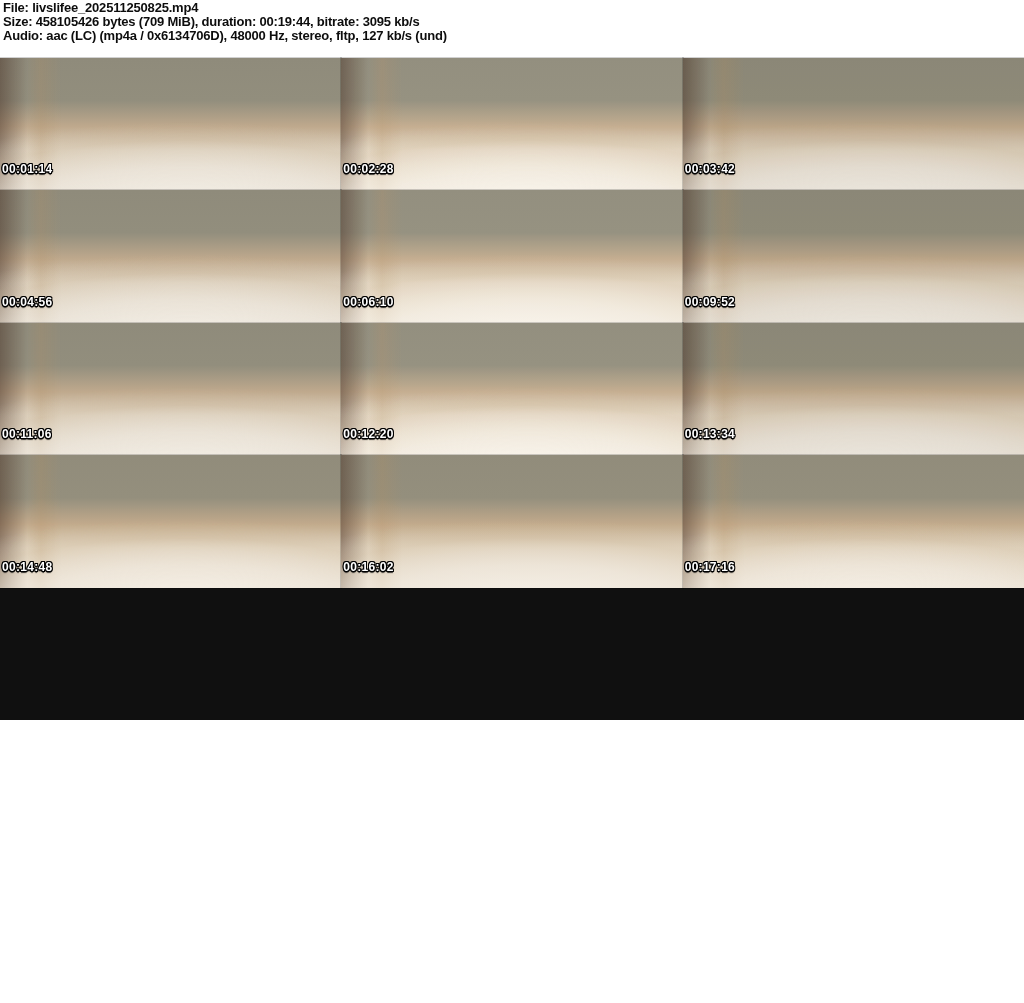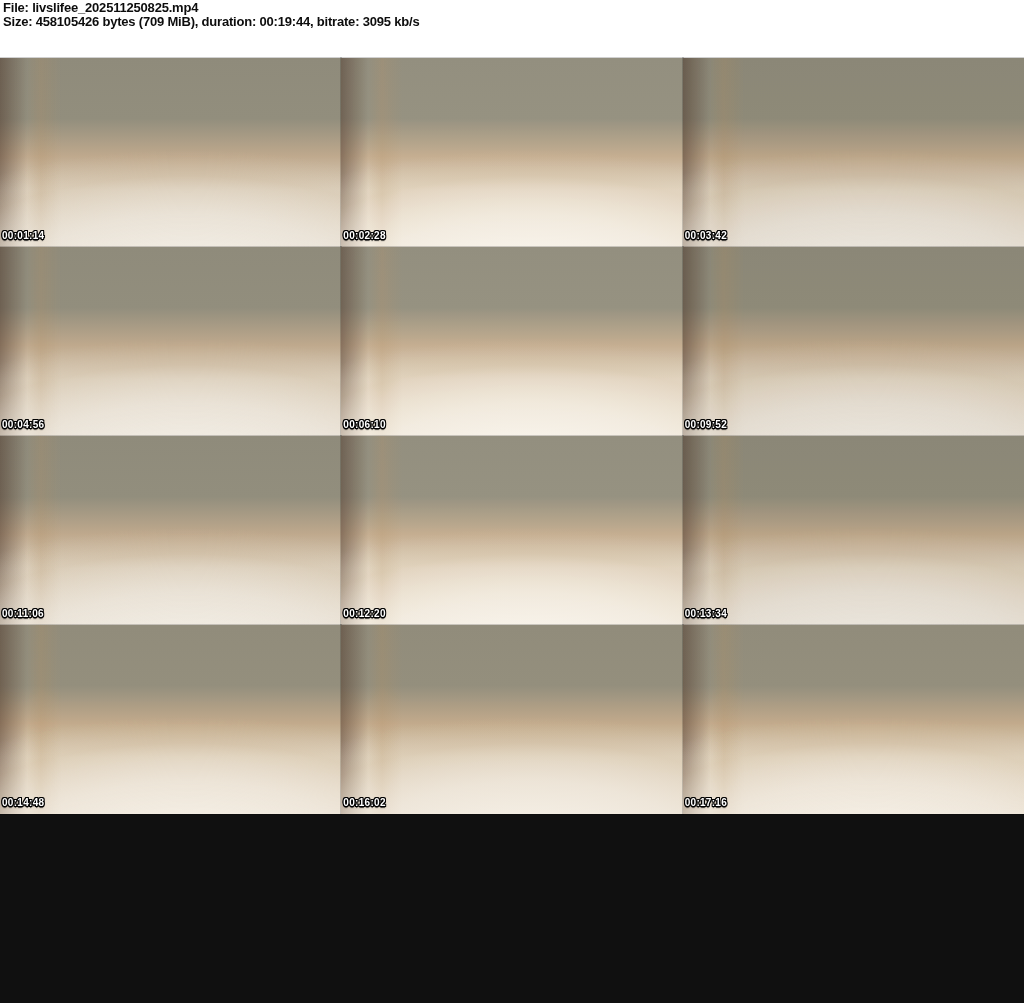--- a/index.html
+++ b/index.html
@@ -2,21 +2,21 @@
 <html><head>
 <meta charset="utf-8">
 <style>
   * { margin: 0; padding: 0; box-sizing: border-box; }
   html, body {
     width: 1024px; height: 1003px;
     background: #ffffff;
     overflow: hidden;
     font-family: "Liberation Sans", sans-serif;
   }
-  .sheet { width: 1024px; height: 1003px; display: flex; flex-direction: column; }
+  .sheet { width: 1024px; height: 720px; display: flex; flex-direction: column; }
 
   
   .meta-header {
     height: 58px;
     background: #ffffff;
     padding: 1px 0 0 3px;
     flex: 0 0 auto;
   }
   .meta-line {
     font-size: 13px;
@@ -47,40 +47,41 @@
       radial-gradient(120% 85% at 55% 115%, rgba(244,240,232,0.95) 0%, rgba(236,229,218,0.75) 38%, rgba(214,195,168,0.30) 62%, rgba(0,0,0,0) 78%),
       linear-gradient(90deg, rgba(74,52,40,0.50) 0%, rgba(74,52,40,0.0) 8%, rgba(176,142,100,0.25) 12%, rgba(176,142,100,0.0) 18%),
       linear-gradient(180deg, #8f8b7b 0%, #928e7d 32%, #bfa98d 52%, #dcd1bf 70%, #ece6db 100%);
   }
   .thumb:nth-child(3n+2) .frame-placeholder { filter: brightness(1.03); }
   .thumb:nth-child(3n)   .frame-placeholder { filter: brightness(0.97) saturate(1.05); }
   .thumb:nth-child(n+10) .frame-placeholder { filter: brightness(1.01) saturate(1.08); }
 
   .timestamp {
     position: absolute;
-    left: 2px; bottom: 6px;
-    font-size: 10px;
+    left: 2px; bottom: 14px;
+    font-size: 12px;
     font-weight: bold;
     letter-spacing: 0.3px;
     color: #ffffff;
     text-shadow:
       -1px -1px 0 #000, 0 -1px 0 #000, 1px -1px 0 #000,
       -1px  0   0 #000, 1px  0   0 #000,
       -1px  1px 0 #000, 0  1px 0 #000, 1px 1px 0 #000,
        0 2px 1px rgba(0,0,0,0.8);
   }
 </style>
 </head>
 <body>
 
 <div class="sheet">
 
   <div class="meta-header">
     <div class="meta-line">File: livslifee_202511250825.mp4</div>
     <div class="meta-line">Size: 458105426 bytes (709 MiB), duration: 00:19:44, bitrate: 3095 kb/s</div>
+    <div class="meta-line">Audio: aac (LC) (mp4a / 0x6134706D), 48000 Hz, stereo, fltp, 127 kb/s (und)</div>
   </div>
 
   <div class="grid">
 
     <div class="thumb">
       <div class="frame-placeholder"></div>
       <span class="timestamp">00:01:14</span>
     </div>
     <div class="thumb">
       <div class="frame-placeholder"></div>

